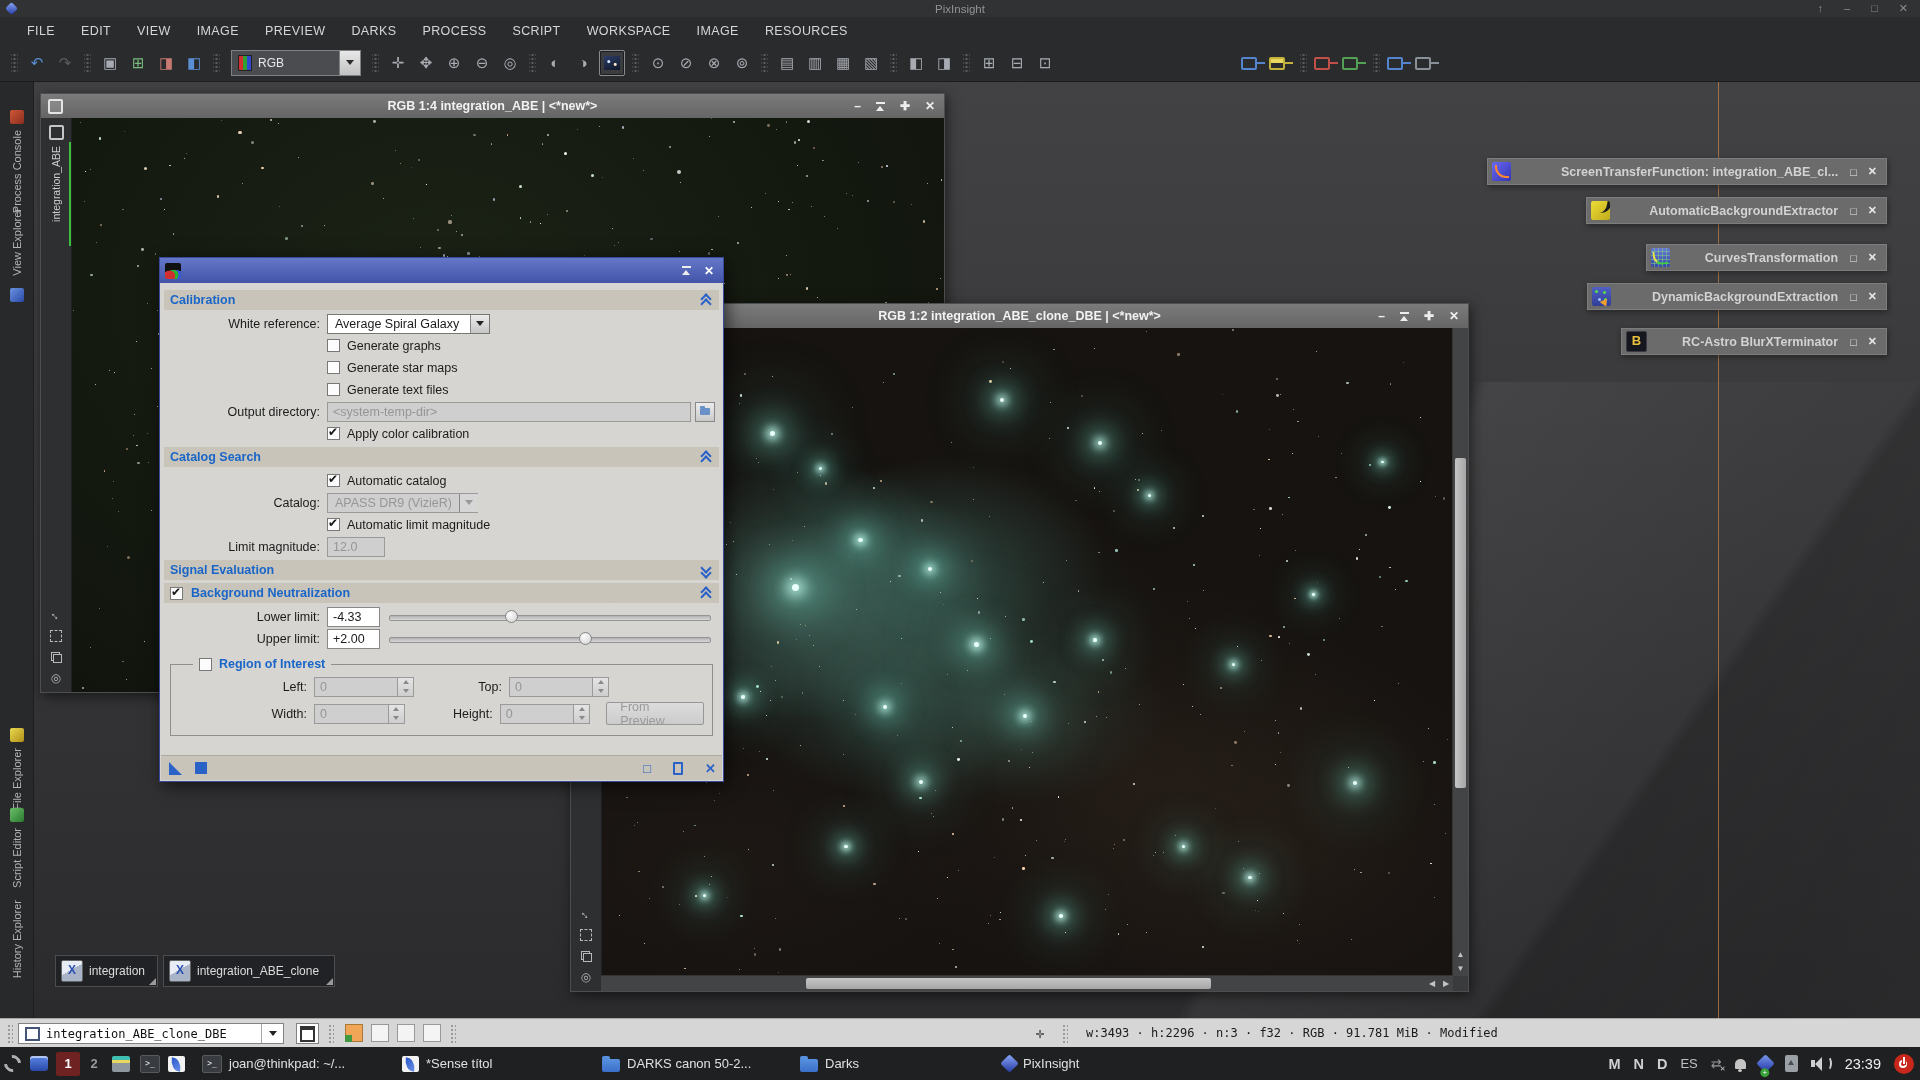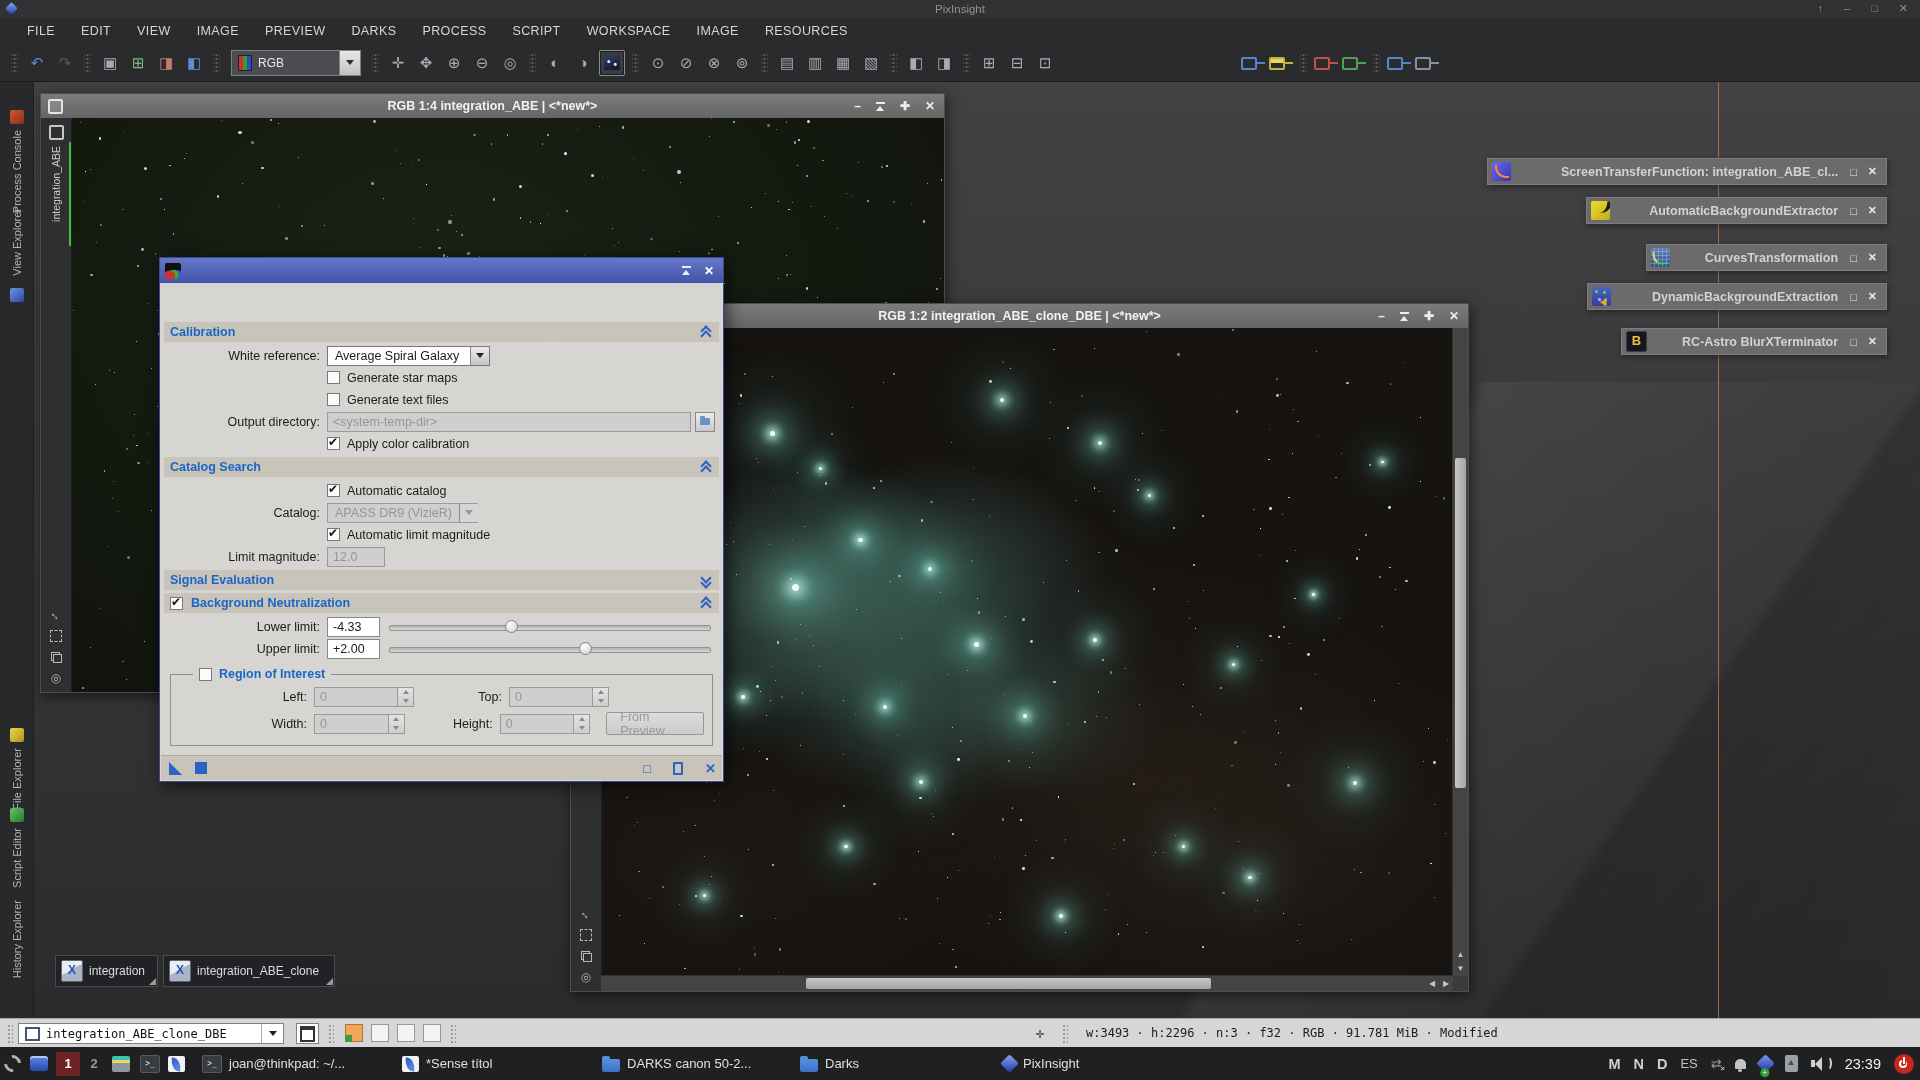--- a/index.html
+++ b/index.html
@@ -89,21 +89,21 @@
   
   #pcc{position:absolute;left:159px;top:175px;width:563px;height:523px;border:1px solid #39499c;background:#d6d5d1;
        box-shadow:3px 4px 16px rgba(0,0,0,.6);z-index:10;display:flex;flex-direction:column;}
   #pcc-title{height:25px;background:linear-gradient(#6477c8,#4254a8);display:flex;align-items:center;position:relative;flex:none;}
   #pcc-title .picon16{width:16px;height:16px;margin-left:5px;background:
       radial-gradient(circle at 28% 82%,#d03030 0 31%,transparent 33%),
       radial-gradient(circle at 52% 74%,#30b030 0 35%,transparent 37%),
       radial-gradient(circle at 78% 82%,#3858d8 0 31%,transparent 33%),#101010;border-radius:2px;z-index:2;}
   #pcc-title .ptext{position:absolute;left:0;right:0;text-align:center;color:#fff;font-weight:bold;font-size:13px;}
   #pcc-title .pbtns{margin-left:auto;display:flex;gap:13px;padding-right:9px;z-index:2;color:#fff;font-size:12px;font-weight:bold;align-items:center;}
-  #pcc-body{flex:1;position:relative;padding:4px 2px 28px 2px;overflow:hidden;margin-top:32px;}
+  #pcc-body{flex:1;position:relative;padding:4px 2px 28px 2px;overflow:hidden;}
   #dlg-stars{position:absolute;inset:0;opacity:.8;pointer-events:none;}
   .secbar{height:20px;background:#c8c4ba;display:flex;align-items:center;padding:0 6px;margin:3px 2px;position:relative;}
   .secbar .stext{color:#1a66c8;font-weight:bold;font-size:12.5px;}
   .dbl{margin-left:auto;width:13px;height:13px;position:relative;}
   .dbl i{position:absolute;left:2px;width:6px;height:6px;border-left:2px solid #2a62c8;border-top:2px solid #2a62c8;}
   .dbl.up i{transform:rotate(45deg);} .dbl.up i:nth-child(1){top:1px;} .dbl.up i:nth-child(2){top:6px;}
   .dbl.down i{transform:rotate(225deg);} .dbl.down i:nth-child(1){top:0px;} .dbl.down i:nth-child(2){top:5px;}
   .drow{display:flex;align-items:center;height:21px;margin:1px 6px;position:relative;}
   .lbl{width:152px;text-align:right;padding-right:7px;color:#1b1b1b;font-size:12.5px;flex:none;}
   .cb{width:13px;height:13px;background:#fcfcfc;border:1px solid #787878;display:inline-block;position:relative;flex:none;box-sizing:border-box;}
@@ -1388,20 +1388,25 @@
           <span class="dd" style="width:163px;">
             <span class="txt">Average Spiral Galaxy</span>
             <span class="ab">
                 <i></i>
               </span>
           </span>
         </div>
         <div class="drow">
           <span class="lbl"></span>
           <span class="cb"></span>
+          <span class="cbl">Generate graphs</span>
+        </div>
+        <div class="drow">
+          <span class="lbl"></span>
+          <span class="cb"></span>
           <span class="cbl">Generate star maps</span>
         </div>
         <div class="drow">
           <span class="lbl"></span>
           <span class="cb"></span>
           <span class="cbl">Generate text files</span>
         </div>
         <div class="drow">
           <span class="lbl">Output directory:</span>
           <span class="tin dis" style="flex:1;">&lt;system-temp-dir&gt;</span>

